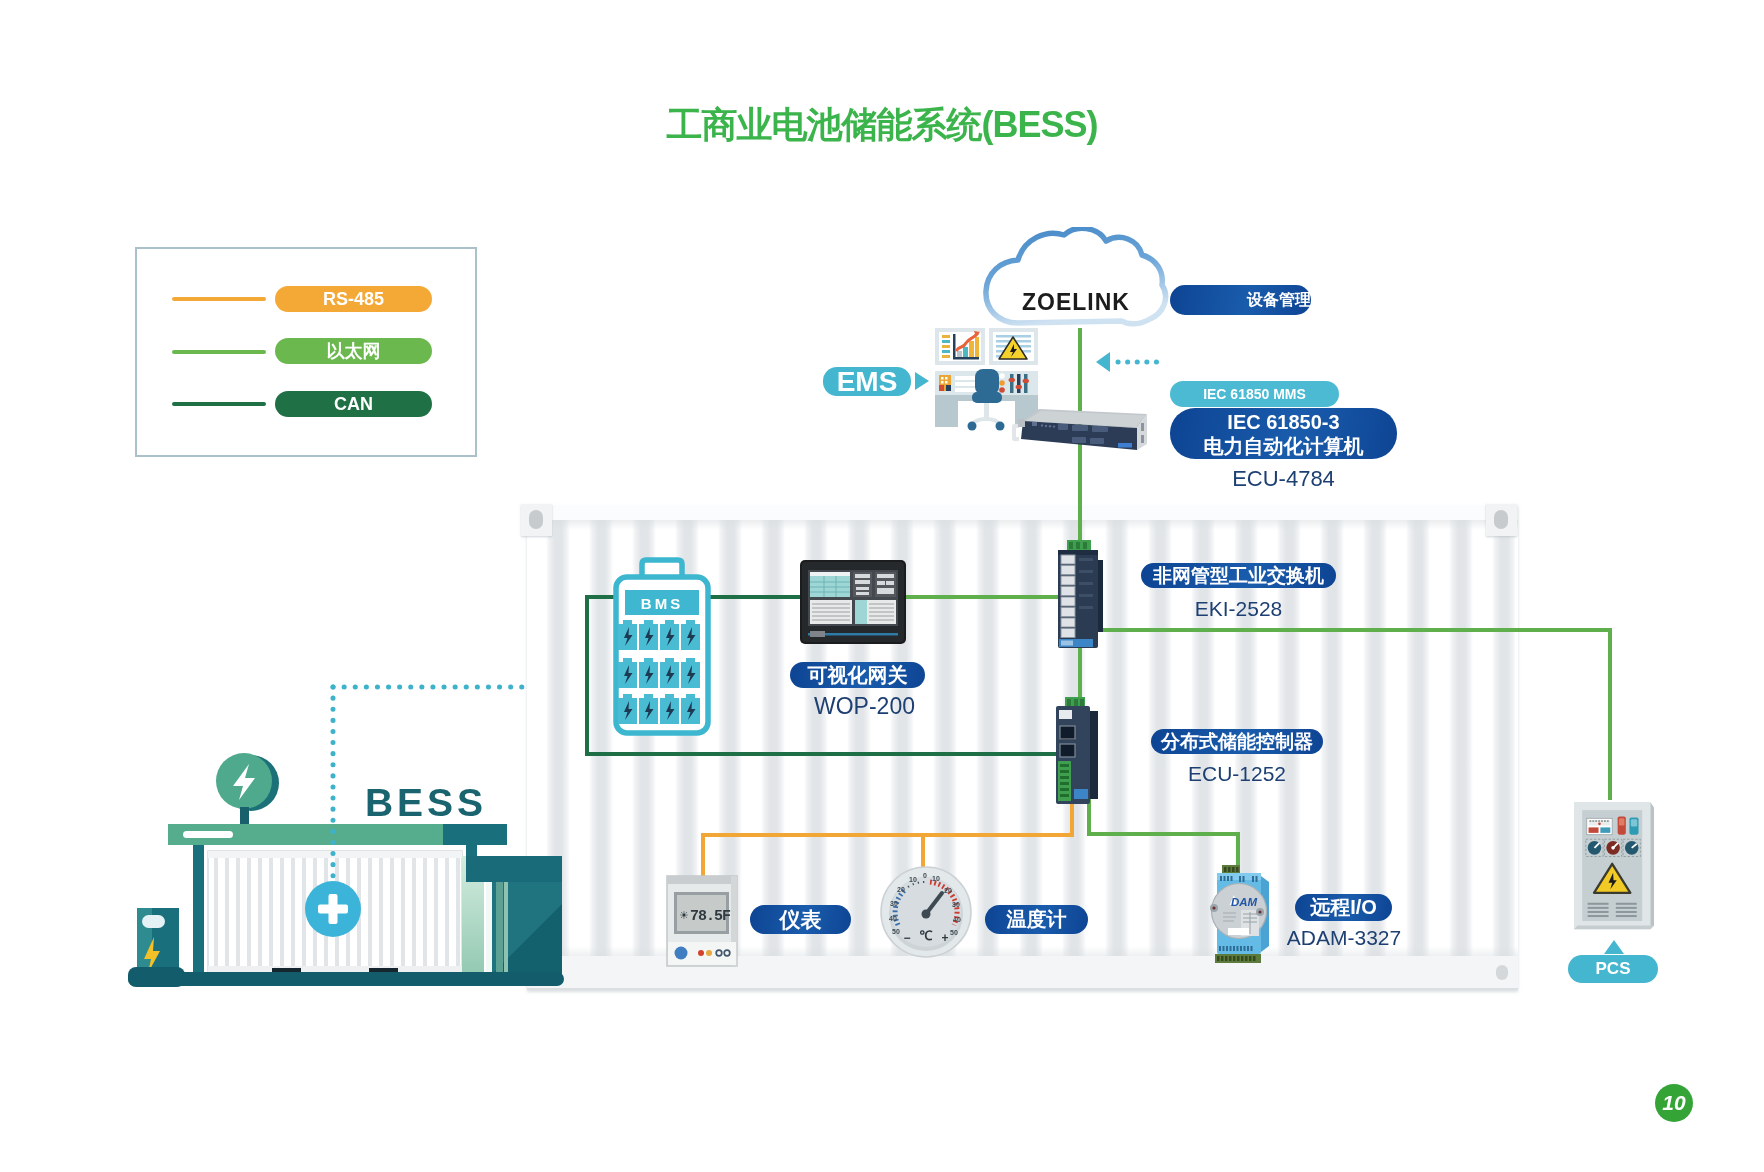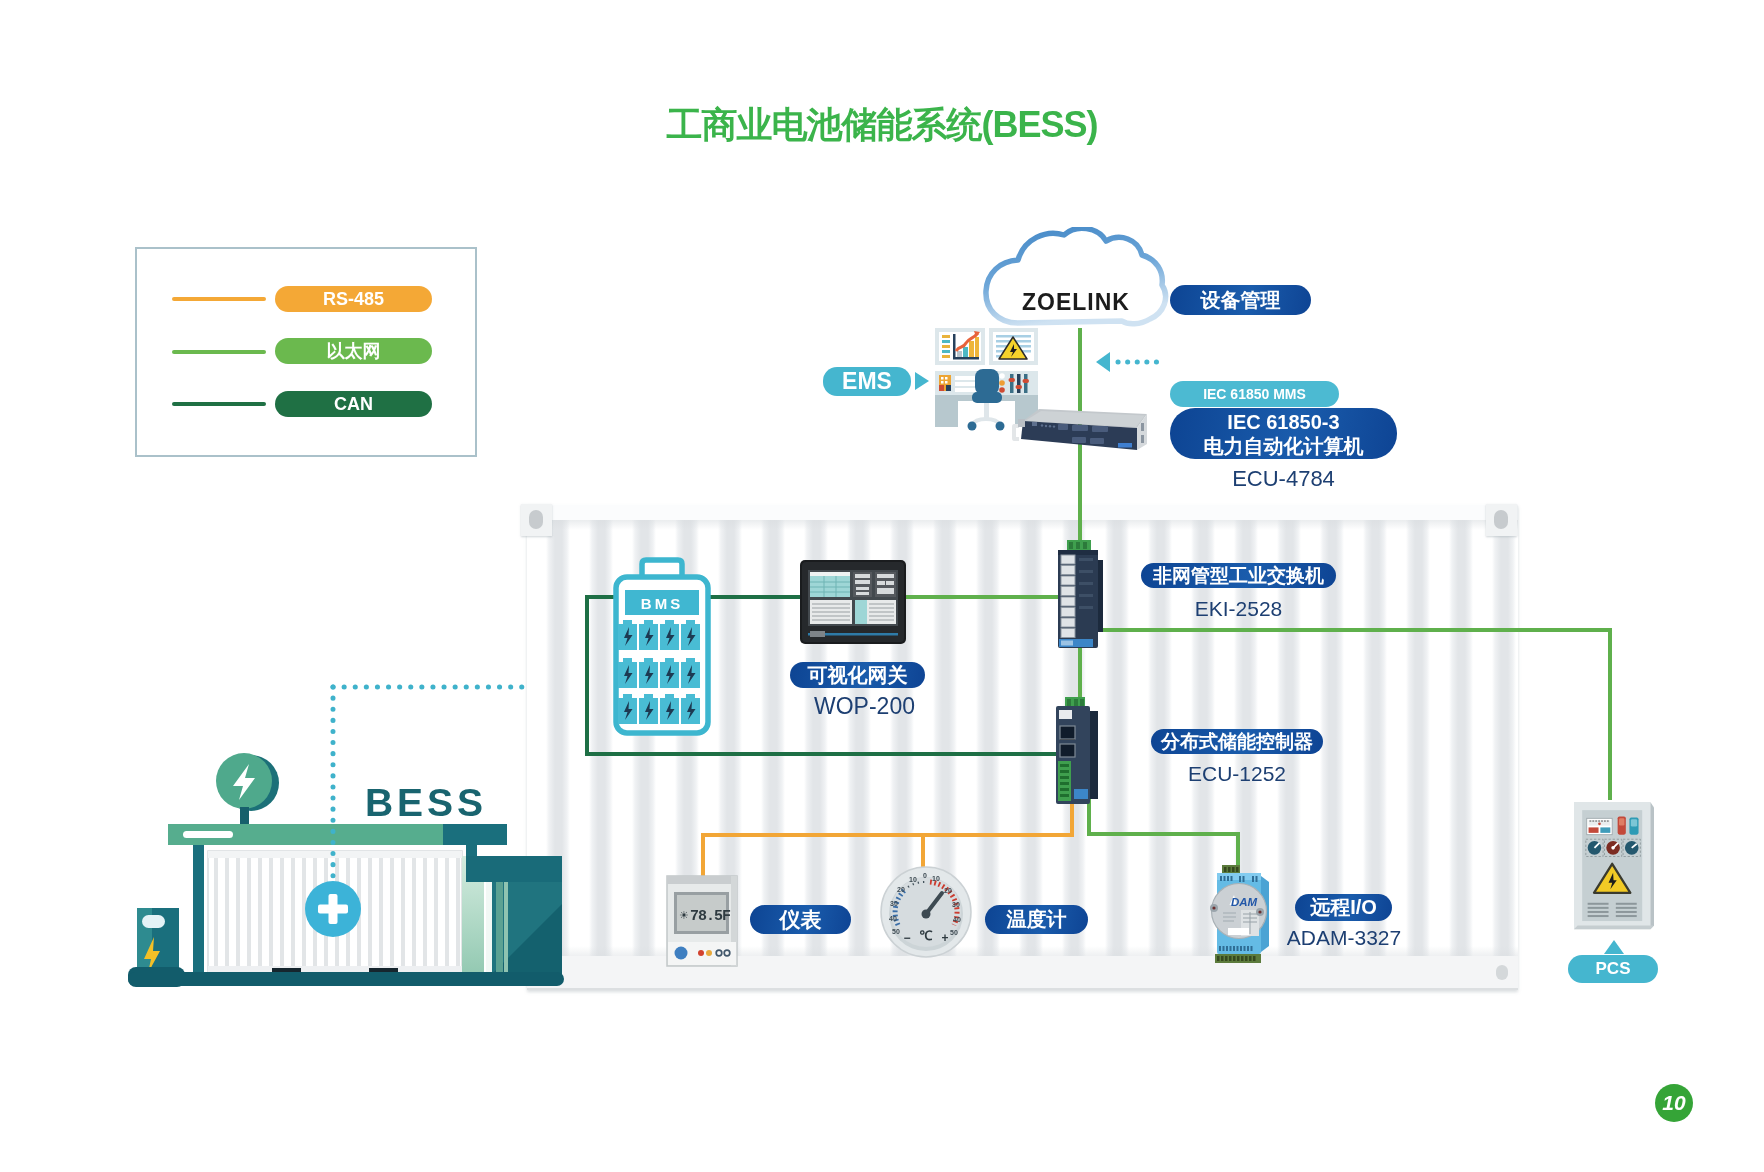--- a/index.html
+++ b/index.html
@@ -175,22 +175,22 @@
 <g fill="#4a5c7c">
         <rect x="48" y="19" width="10" height="6" rx="1"></rect>
         <rect x="62" y="20" width="16" height="6" rx="1"></rect>
         <rect x="82" y="21" width="16" height="6" rx="1"></rect>
         <rect x="62" y="32" width="14" height="6" rx="1"></rect>
         <rect x="80" y="33" width="14" height="6" rx="1"></rect>
       </g>
 <rect x="108" y="38" width="14" height="4.5" fill="#3f7fd0"></rect>
 </svg>
 
-<div class="pill bluepill" style="left:1170px;top:285px;width:141px;height:30px;line-height:30px;font-size:20px;">设备管理</div>
-<div class="pill cyanpill" style="left:823px;top:367px;width:88px;height:29px;line-height:29px;font-size:23px;border-radius:14px;">EMS</div>
+<div class="pill bluepill" style="left:1170px;top:285px;width:141px;height:30px;line-height:30px;font-size:16px;text-align:right;">设备管理</div>
+<div class="pill cyanpill" style="left:823px;top:367px;width:88px;height:29px;line-height:29px;font-size:28px;border-radius:14px;">EMS</div>
 <div class="pill" style="left:1170px;top:349px;width:169px;height:26px;line-height:26px;font-size:14px;background:#4cbad2;border-radius:13px;margin-top:32px;">IEC 61850 MMS</div>
 <div class="abs" style="left:1170px;top:408px;width:227px;height:51px;border-radius:25px;background:linear-gradient(100deg,#0d4493 0%,#1a5cac 55%,#0e4494 100%);color:#fff;font-weight:bold;text-align:center;font-size:20px;line-height:24px;padding-top:2px;box-sizing:border-box;">IEC 61850-3<br>电力自动化计算机</div>
 <div class="navytxt" style="left:1170px;top:466px;width:227px;font-size:22px;">ECU-4784</div>
 
 <div class="pill bluepill" style="left:1141px;top:563px;width:195px;height:25px;line-height:25px;font-size:19px;">非网管型工业交换机</div>
 <div class="navytxt" style="left:1141px;top:597px;width:195px;font-size:21px;">EKI-2528</div>
 <div class="pill bluepill" style="left:790px;top:662px;width:135px;height:26px;line-height:26px;font-size:20px;">可视化网关</div>
 <div class="navytxt" style="left:797px;top:693px;width:135px;font-size:23px;">WOP-200</div>
 <div class="pill bluepill" style="left:1151px;top:729px;width:172px;height:25px;line-height:25px;font-size:19px;">分布式储能控制器</div>
 <div class="navytxt" style="left:1151px;top:762px;width:172px;font-size:21px;">ECU-1252</div>

